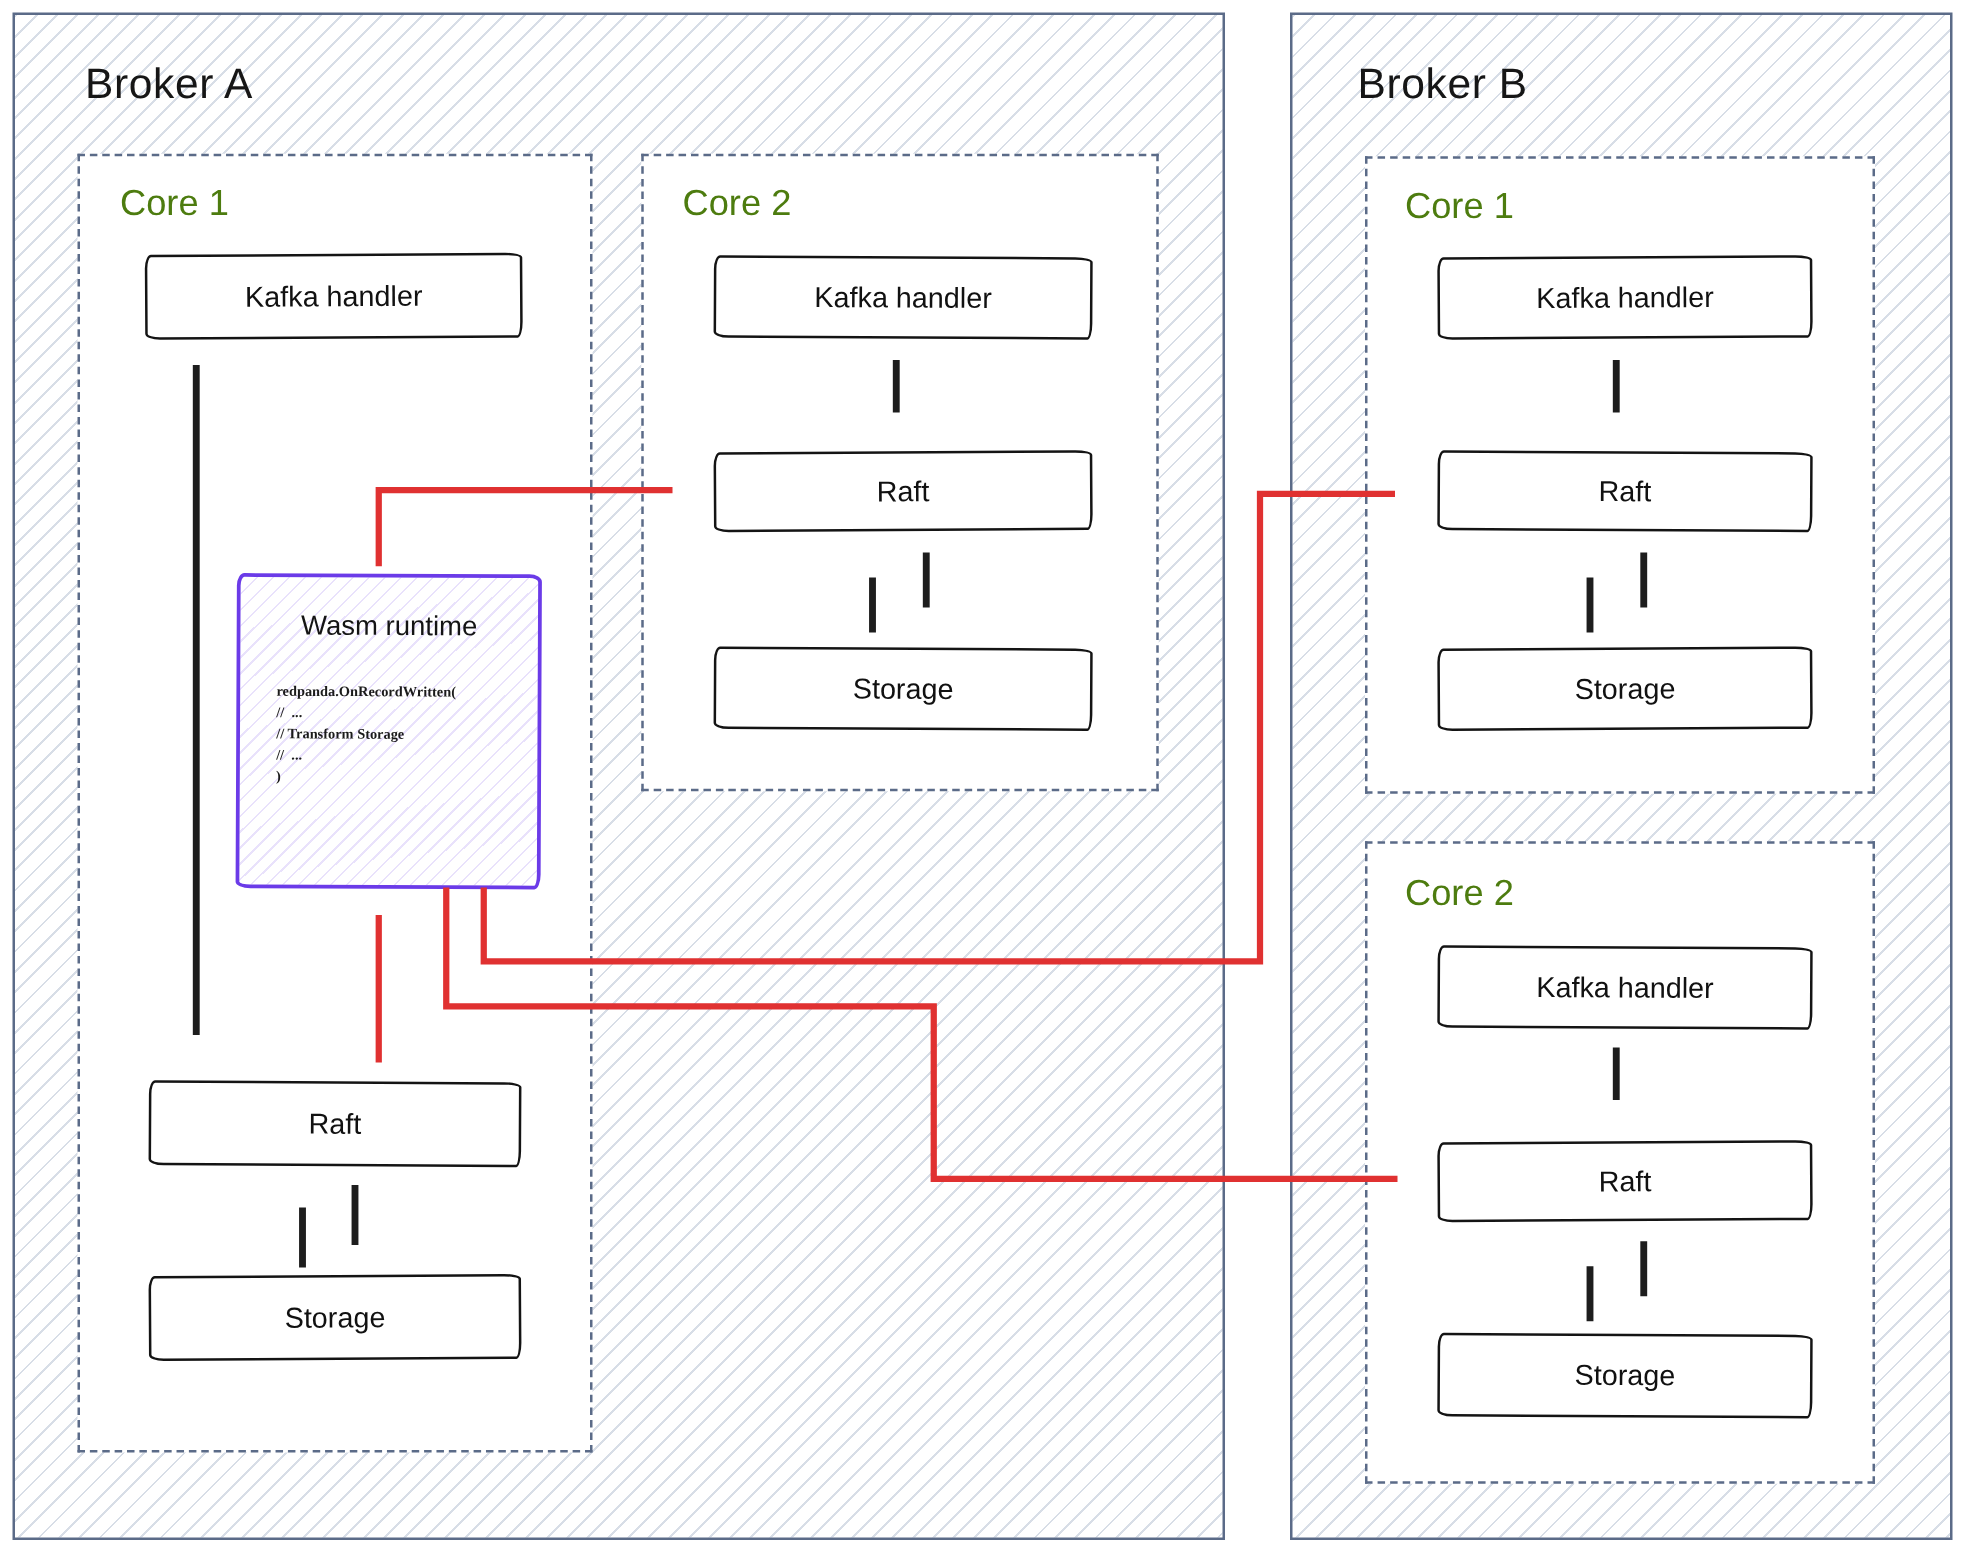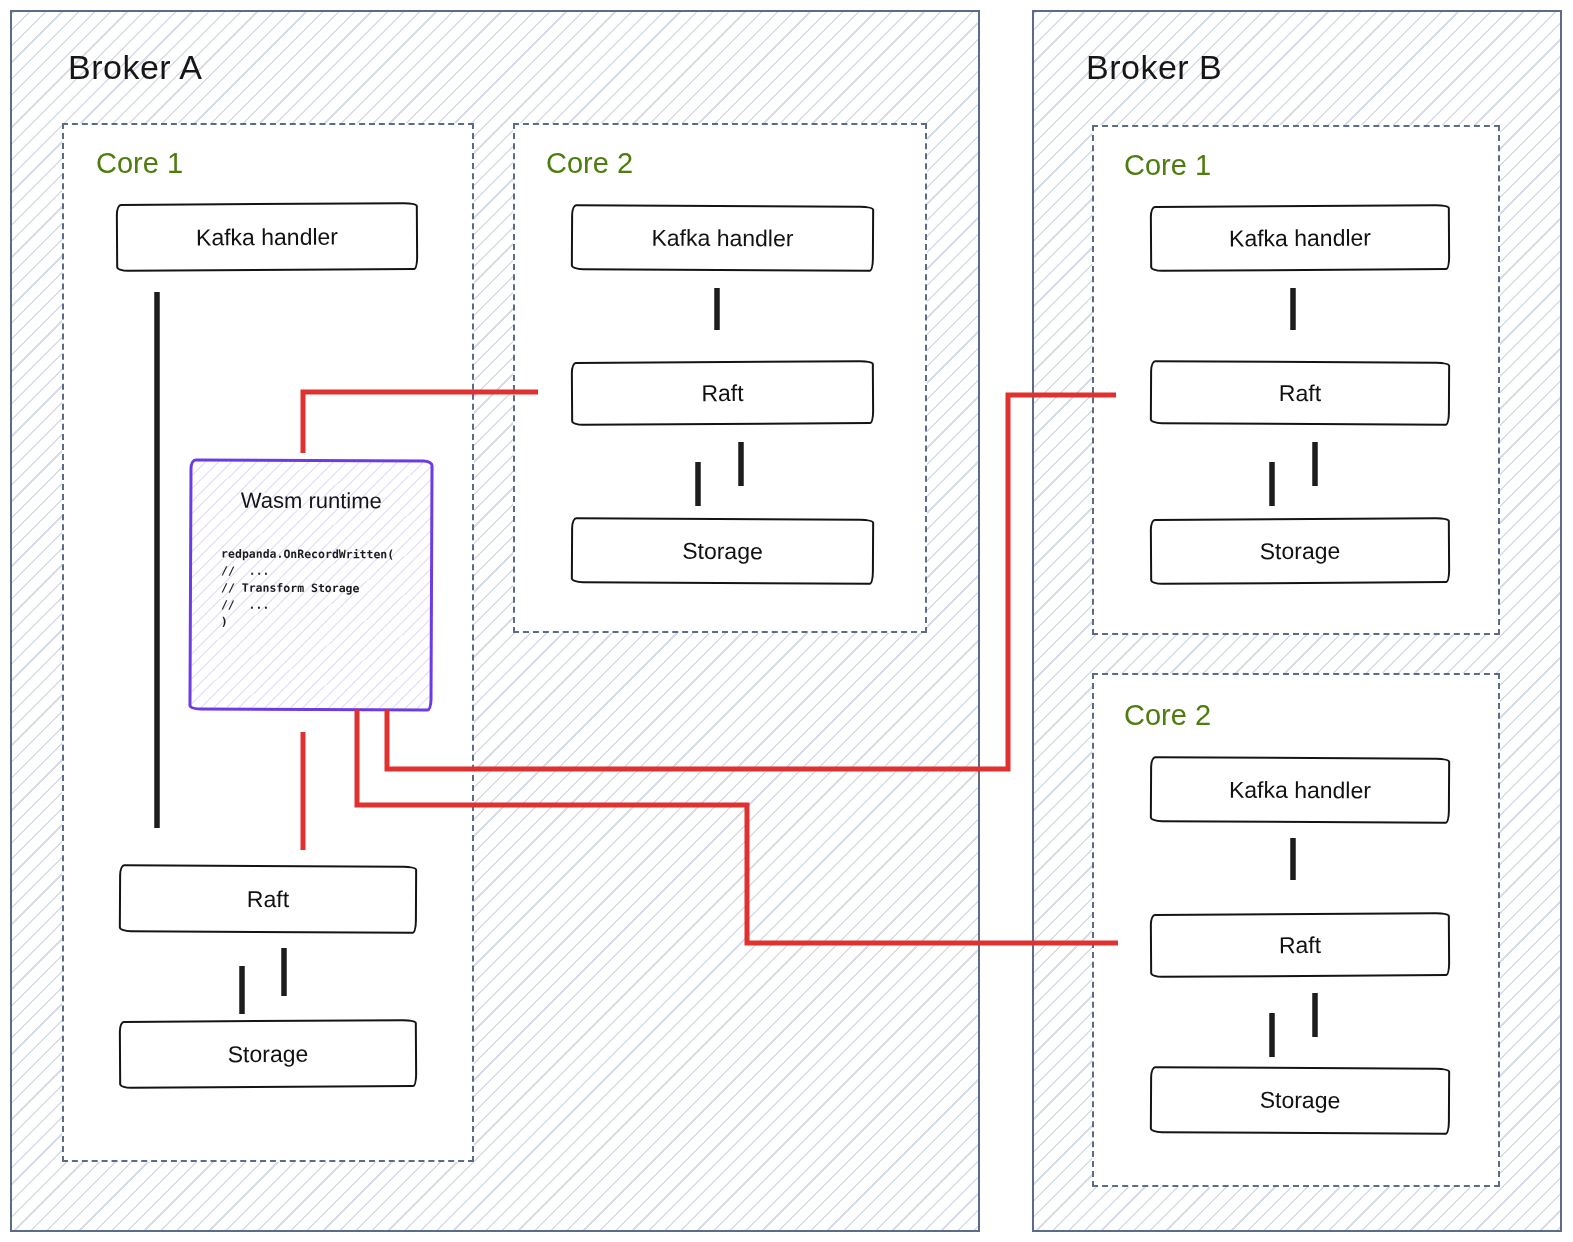--- a/index.html
+++ b/index.html
@@ -69,21 +69,21 @@
   }
   .wasm-code{
     position:absolute;
     left:29px;top:84px;
     font-family:"DejaVu Sans Mono", monospace;
     font-size:11.5px;
     font-weight:700;
     line-height:17px;
     color:#1b1b1b;
   }
-  .wasm-code div{white-space:pre;}
+  .wasm-code div{white-space:pre;font-family:Liberation Serif, serif;}
   svg.overlay{
     position:absolute;left:0;top:0;
     pointer-events:none;
   }
   svg.overlay path{fill:none;}
   .redline{stroke:#e03131;stroke-width:5;}
   .blackline{stroke:#1d1d1d;stroke-width:5.5;}
 </style>
 </head>
 <body>

